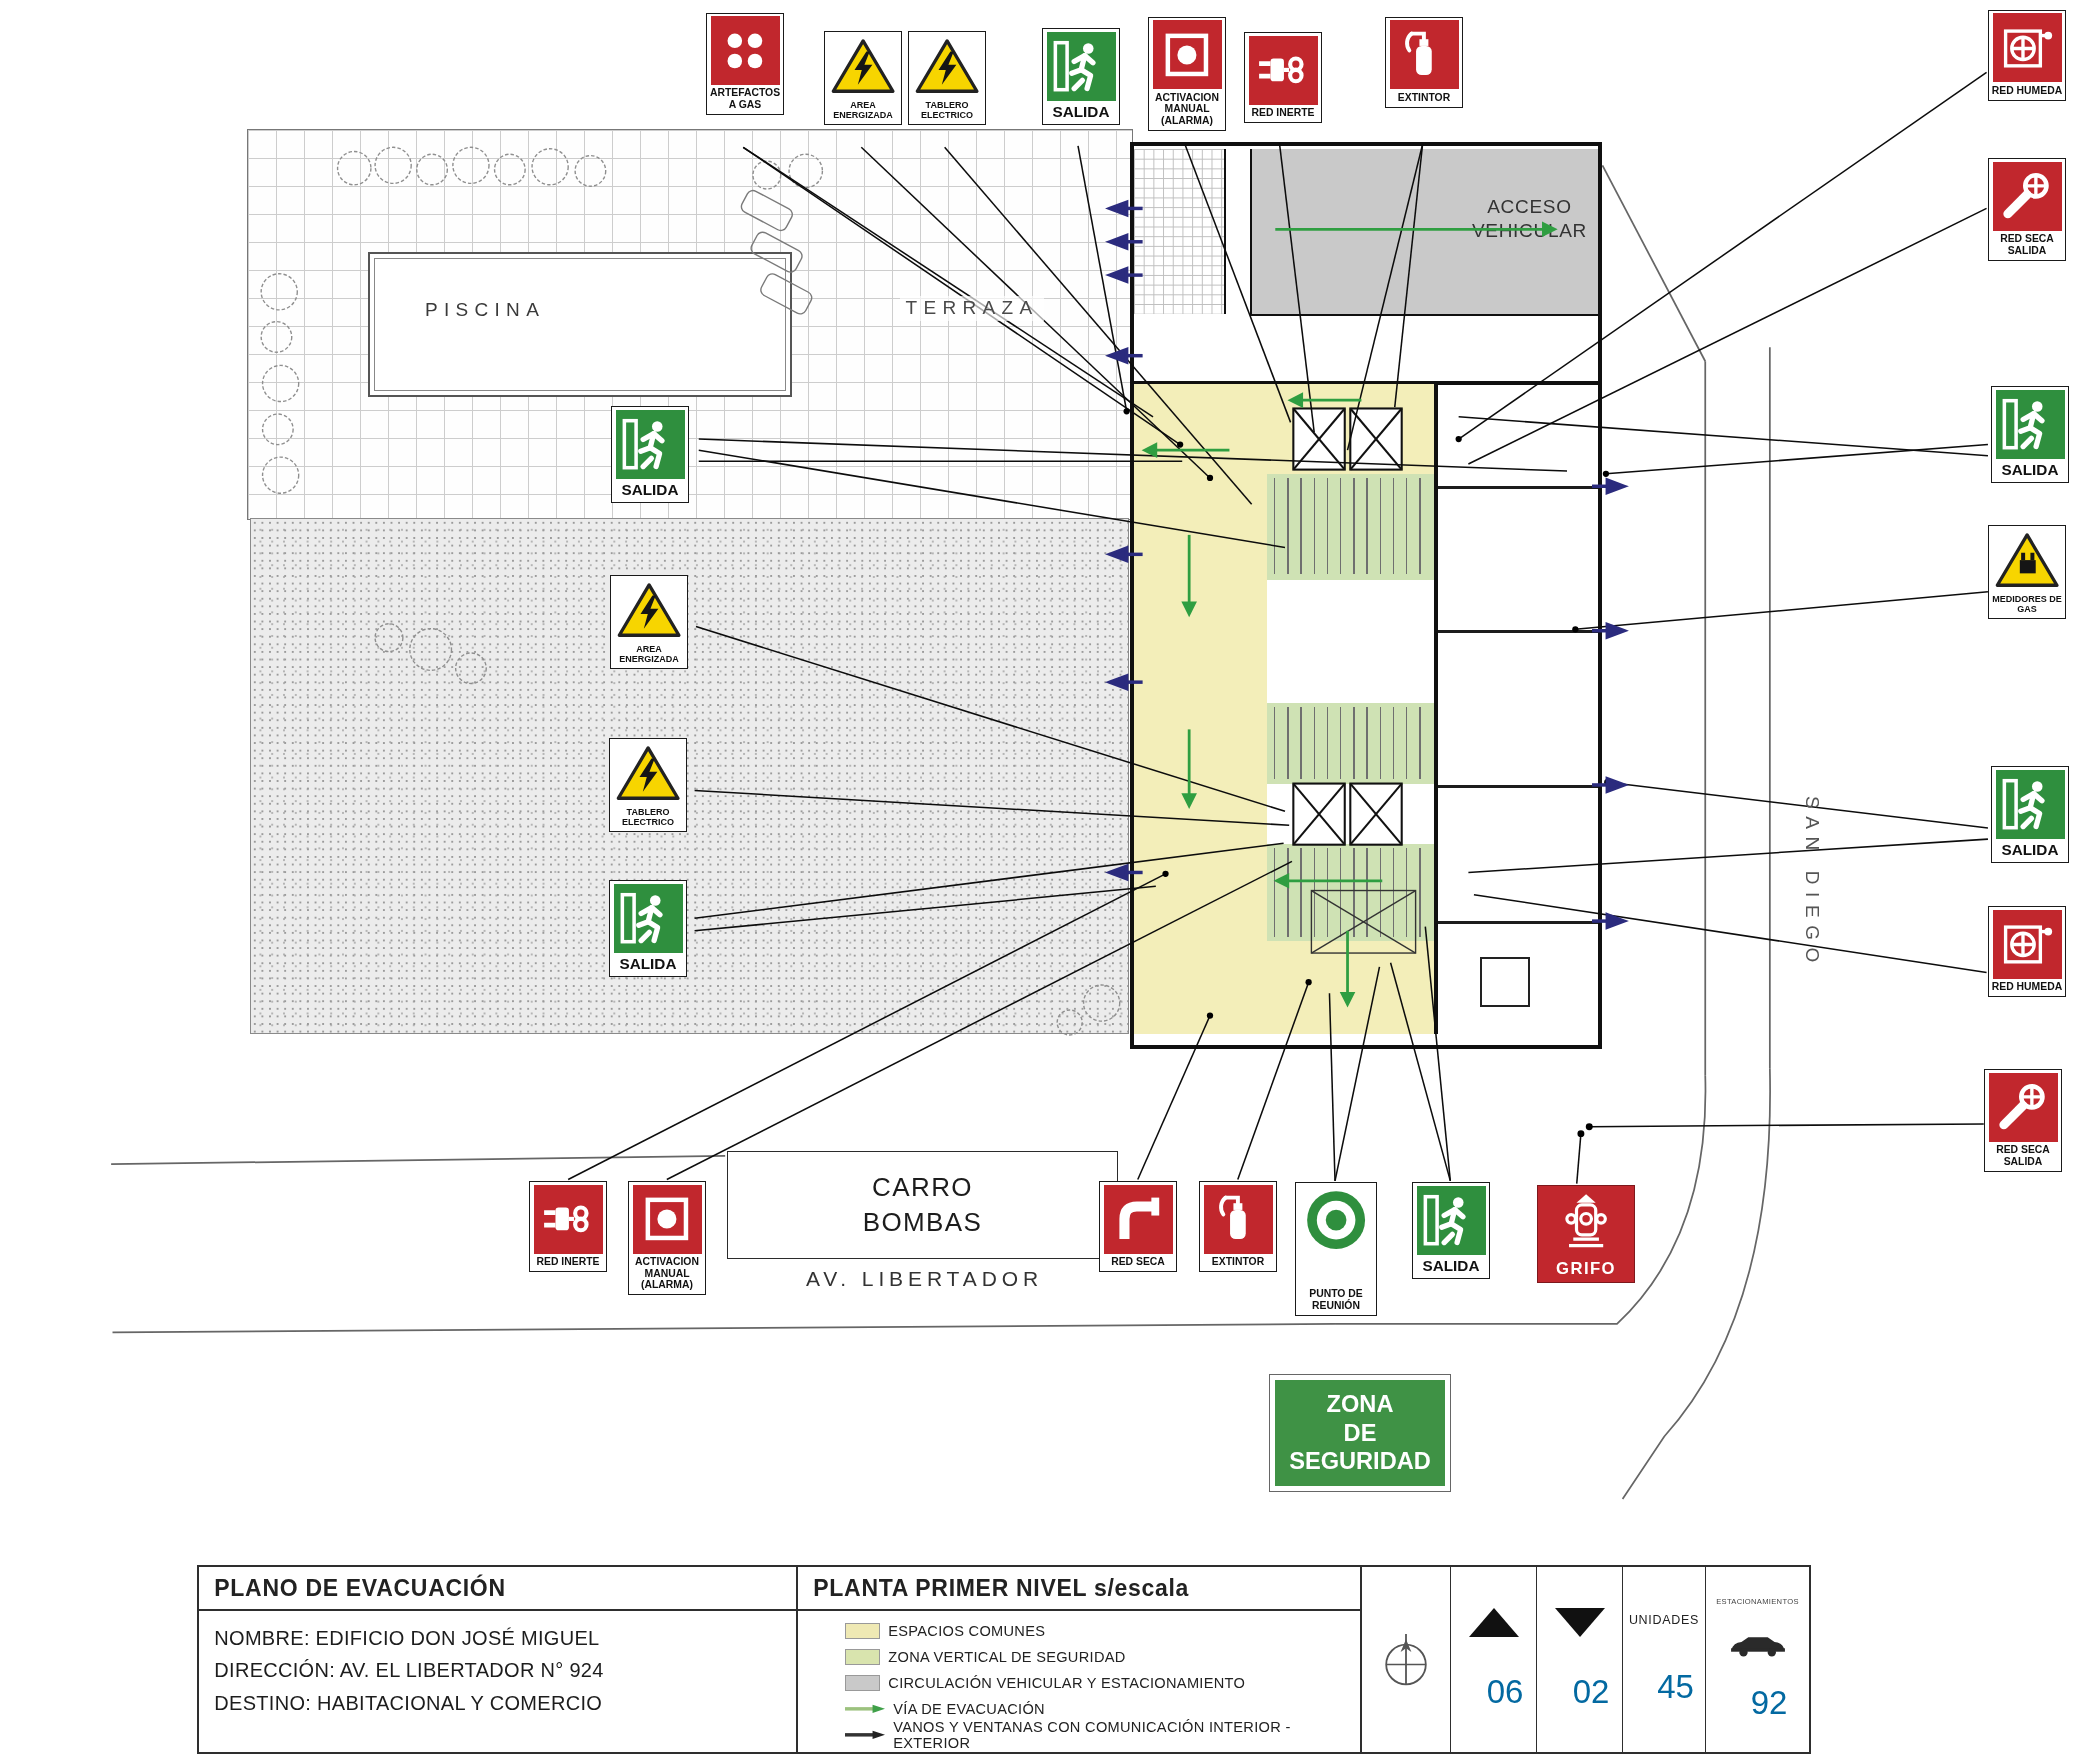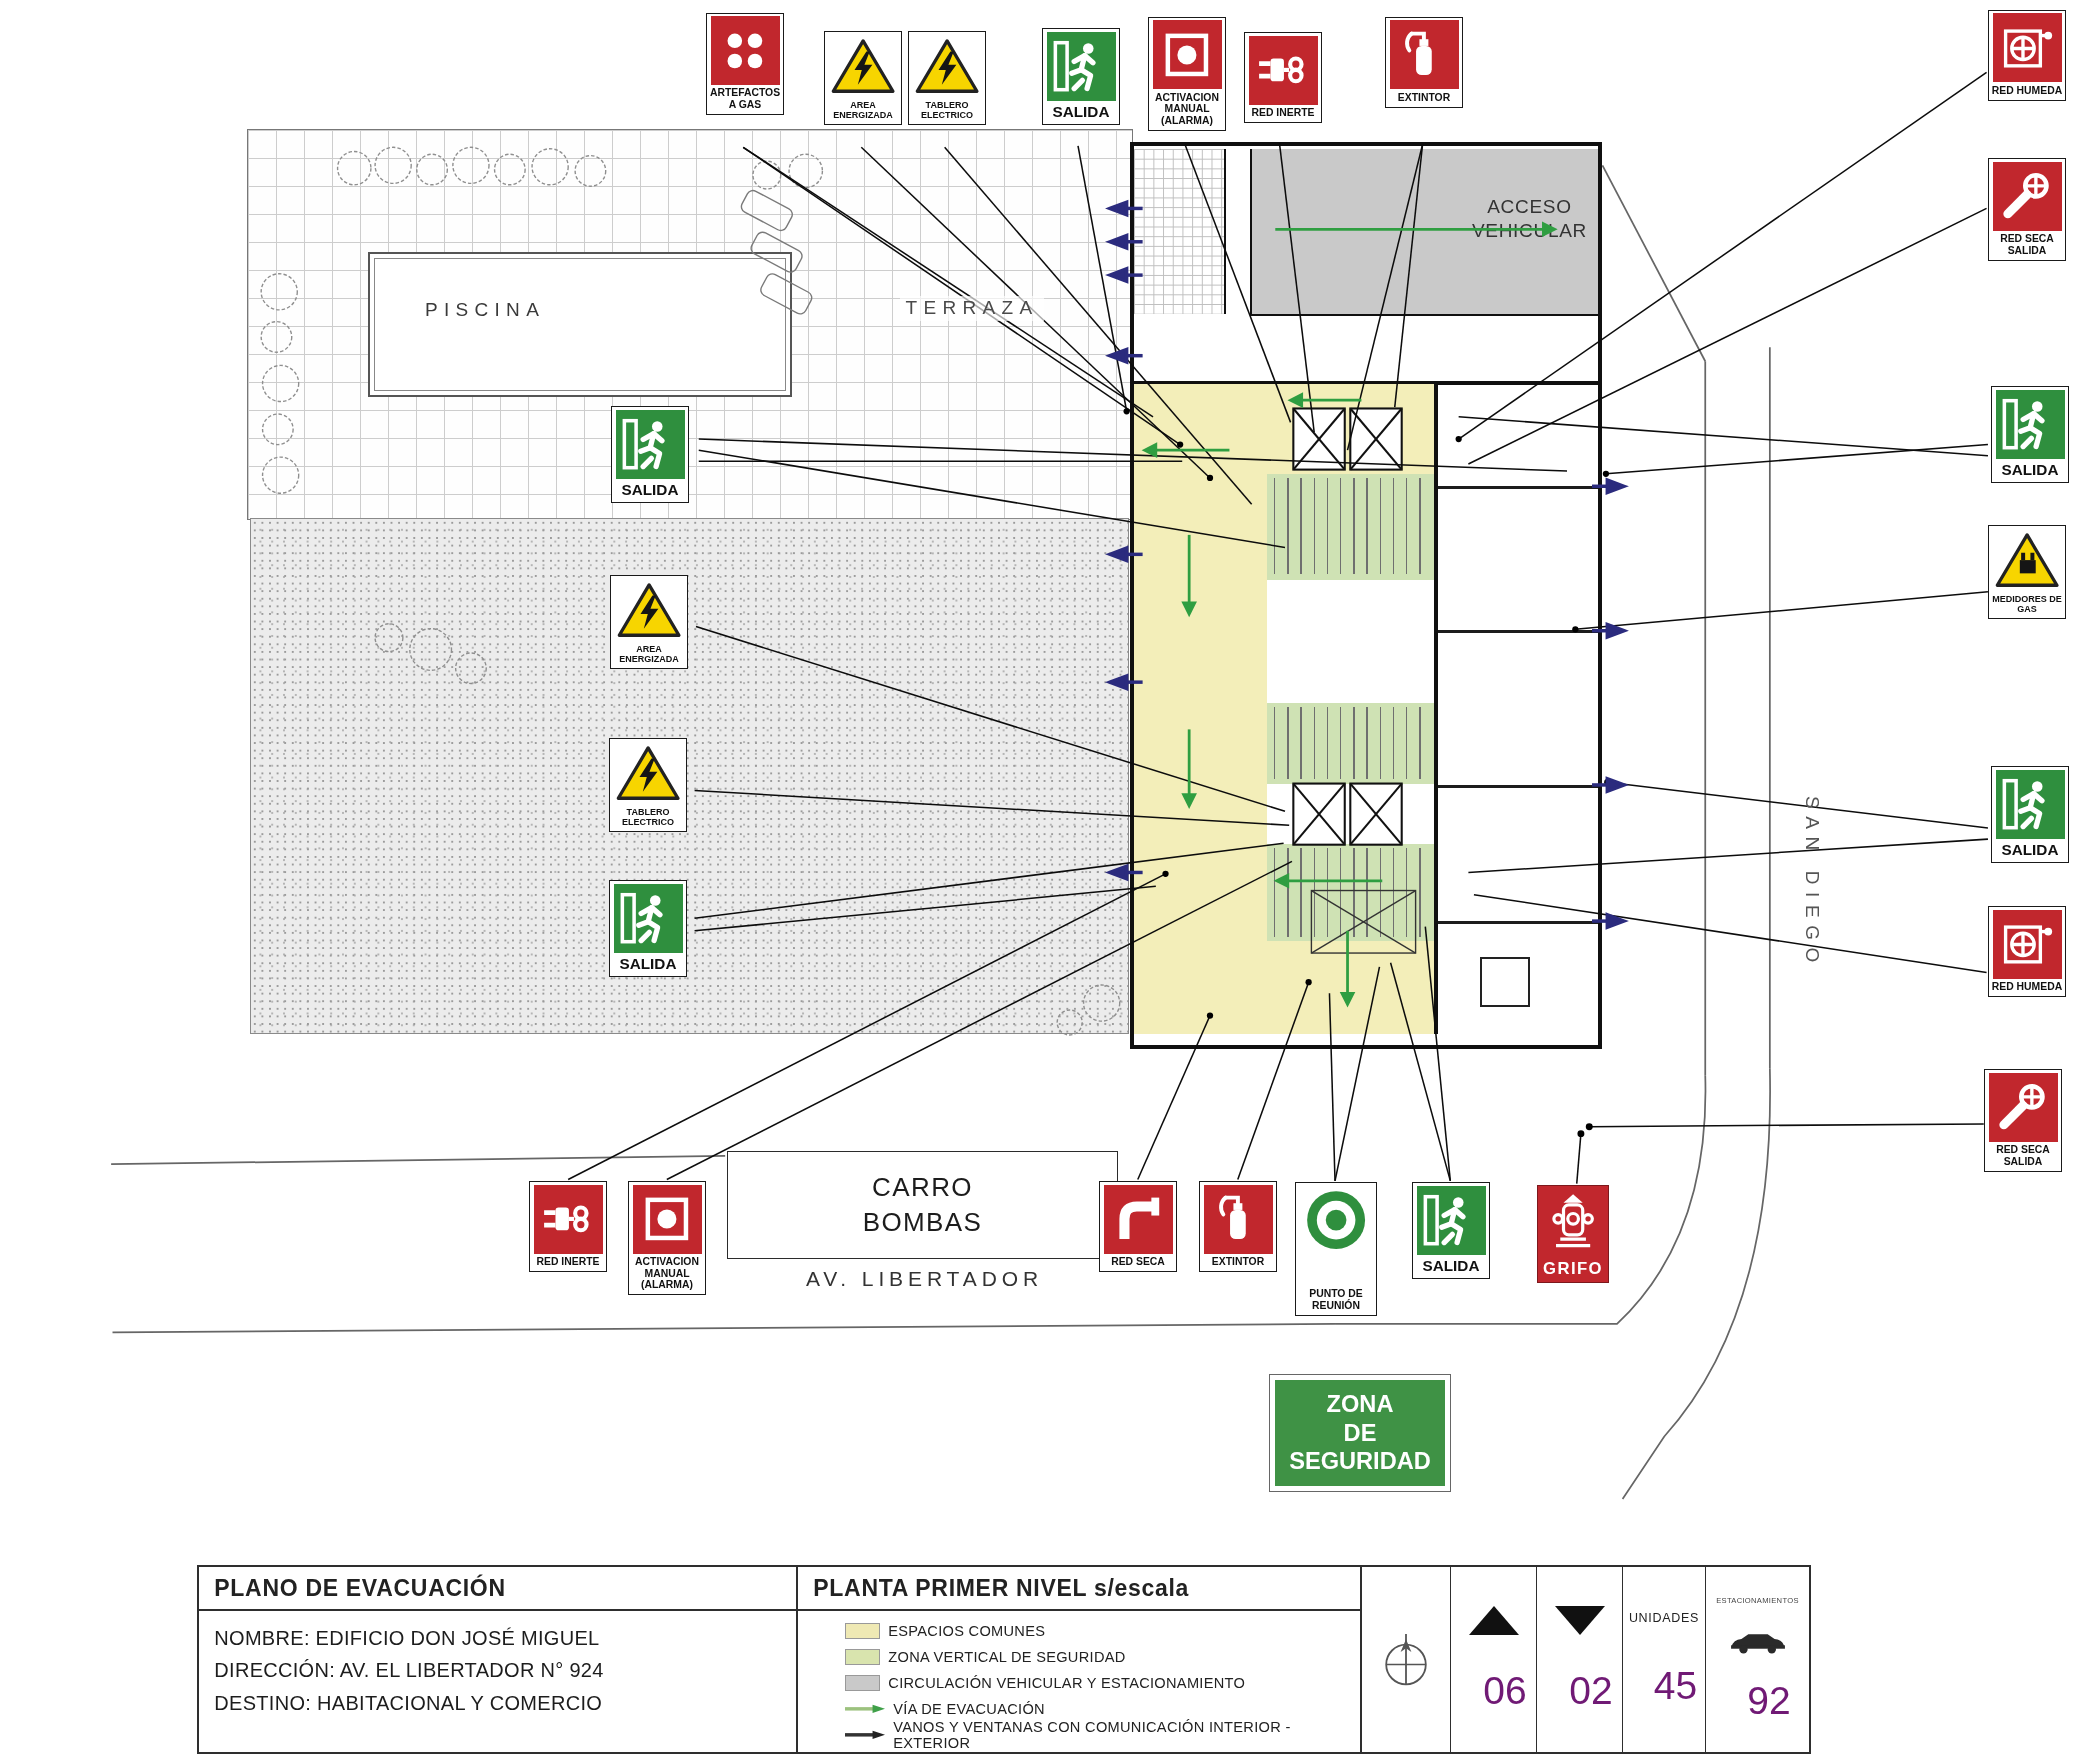--- a/index.html
+++ b/index.html
@@ -99,21 +99,21 @@
   .sw-arrow{display:inline-flex;width:40px;flex:0 0 auto;align-items:center;}
   .tb-icon{display:flex;flex-direction:column;align-items:center;justify-content:space-evenly;
     border-right:1.4px solid #2e2e2e;padding:4.2px 2.8px;}
   .tb-c-compass{width:89px;}
   .tb-c-up{width:86px;}
   .tb-c-down{width:86px;}
   .tb-c-unid{width:83px;}
   .tb-c-car{flex:1;border-right:none;}
   .tri-up{width:0;height:0;border-left:25px solid transparent;border-right:25px solid transparent;border-bottom:29px solid #111;}
   .tri-down{width:0;height:0;border-left:25px solid transparent;border-right:25px solid transparent;border-top:29px solid #111;}
-  .tb-num{font-size:39px;color:#701a75;margin-left:23px;}
+  .tb-num{font-size:33px;color:#0369a1;margin-left:23px;}
   .tb-small{font-size:12.5px;color:#222;letter-spacing:0.7px;}
   .tb-tiny{font-size:7.6px;color:#444;letter-spacing:0.3px;}
 </style>
 </head>
 <body>
 
 <div class="canvas">
 
   <div class="terraza-area"></div>
 
@@ -602,21 +602,21 @@
             <g stroke="#fff" stroke-width="4.5" fill="none" stroke-linecap="round" stroke-linejoin="round">
               <path d="M18 20 L27 15 L34 21"></path>
               <path d="M27 15 L24 27 L32 32 L29 43"></path>
               <path d="M24 27 L16 30"></path>
               <path d="M18 43 L25 36"></path>
             </g>
           </svg>
         </div>
         <div class="sign-label">SALIDA</div>
       </div>
-      <div class="sign type-red-full" style="left: 1537px; top: 1185px; width: 72px;">
+      <div class="sign type-red-full" style="left: 1537px; top: 1185px; width: 98px;">
         <div class="sign-icon icon-plain">
           <svg viewBox="0 0 48 62">
             <path d="M24 4 L33 12 H15 Z" fill="#fff"></path>
             <g stroke="#fff" stroke-width="3" fill="none">
               <rect x="15" y="14" width="18" height="28" rx="5"></rect>
               <circle cx="10" cy="27" r="4"></circle>
               <circle cx="38" cy="27" r="4"></circle>
               <circle cx="24" cy="27" r="5"></circle>
               <path d="M12 46 H36 M8 52 H40"></path>
             </g>

